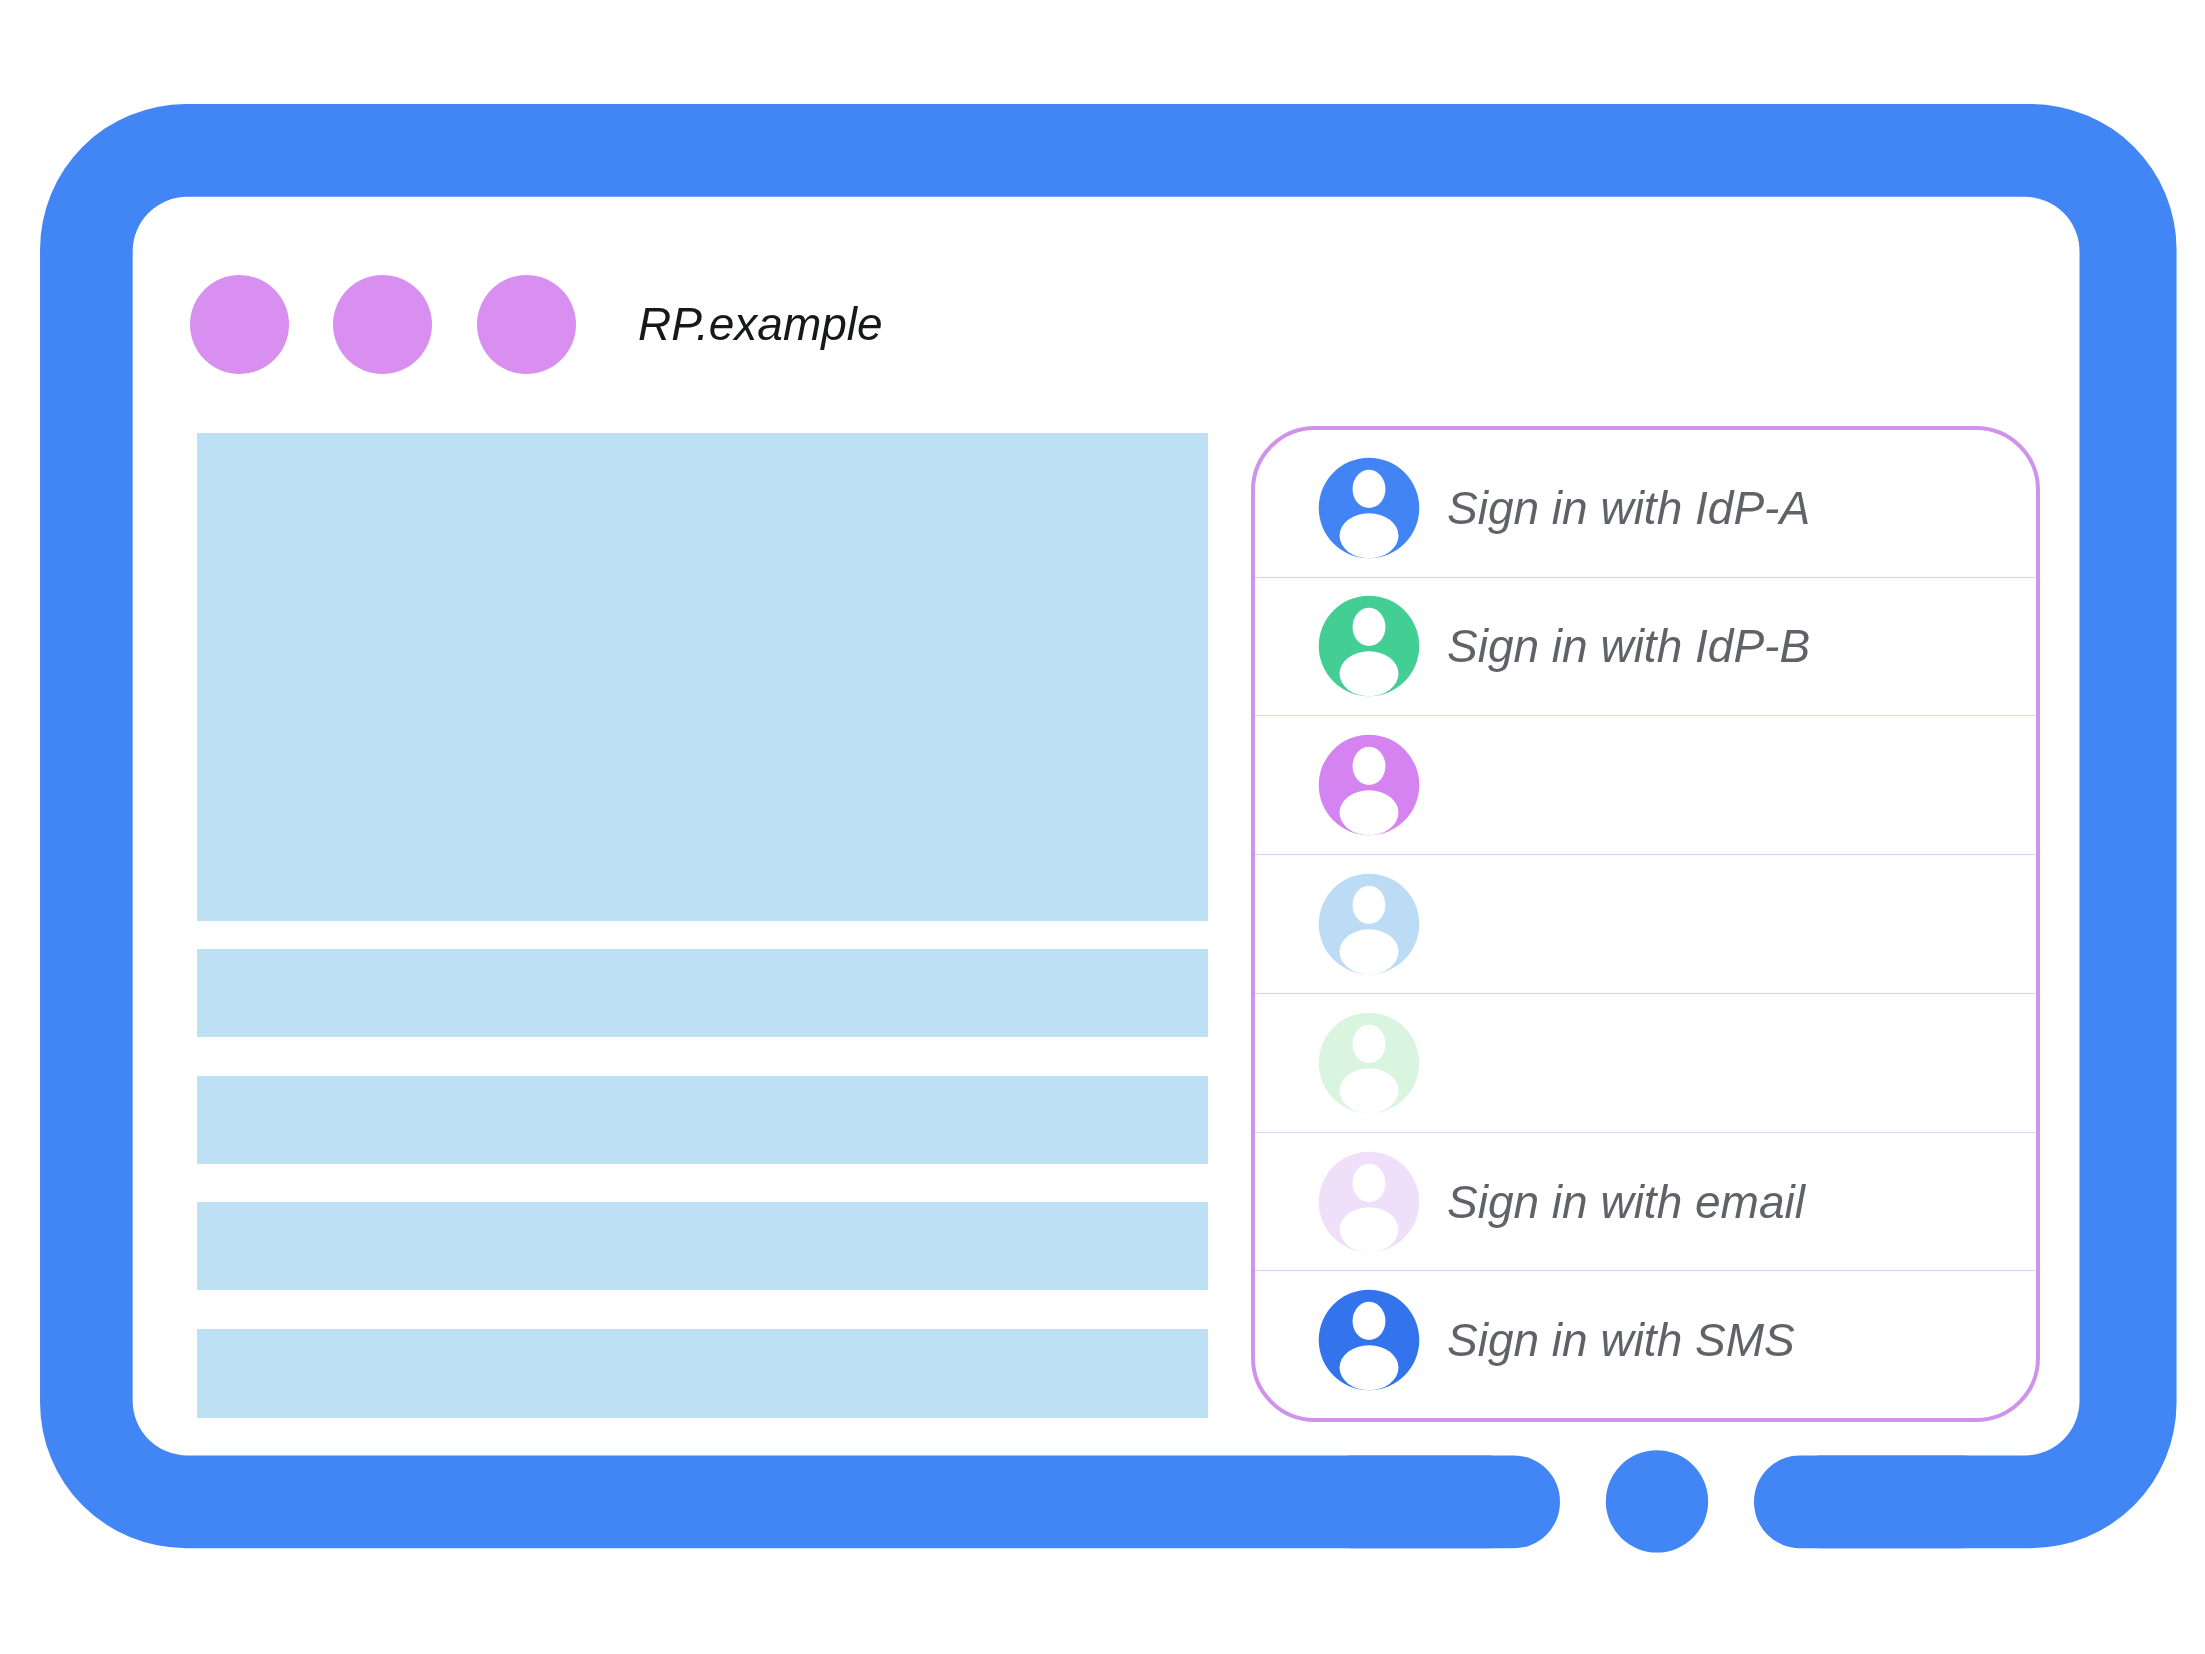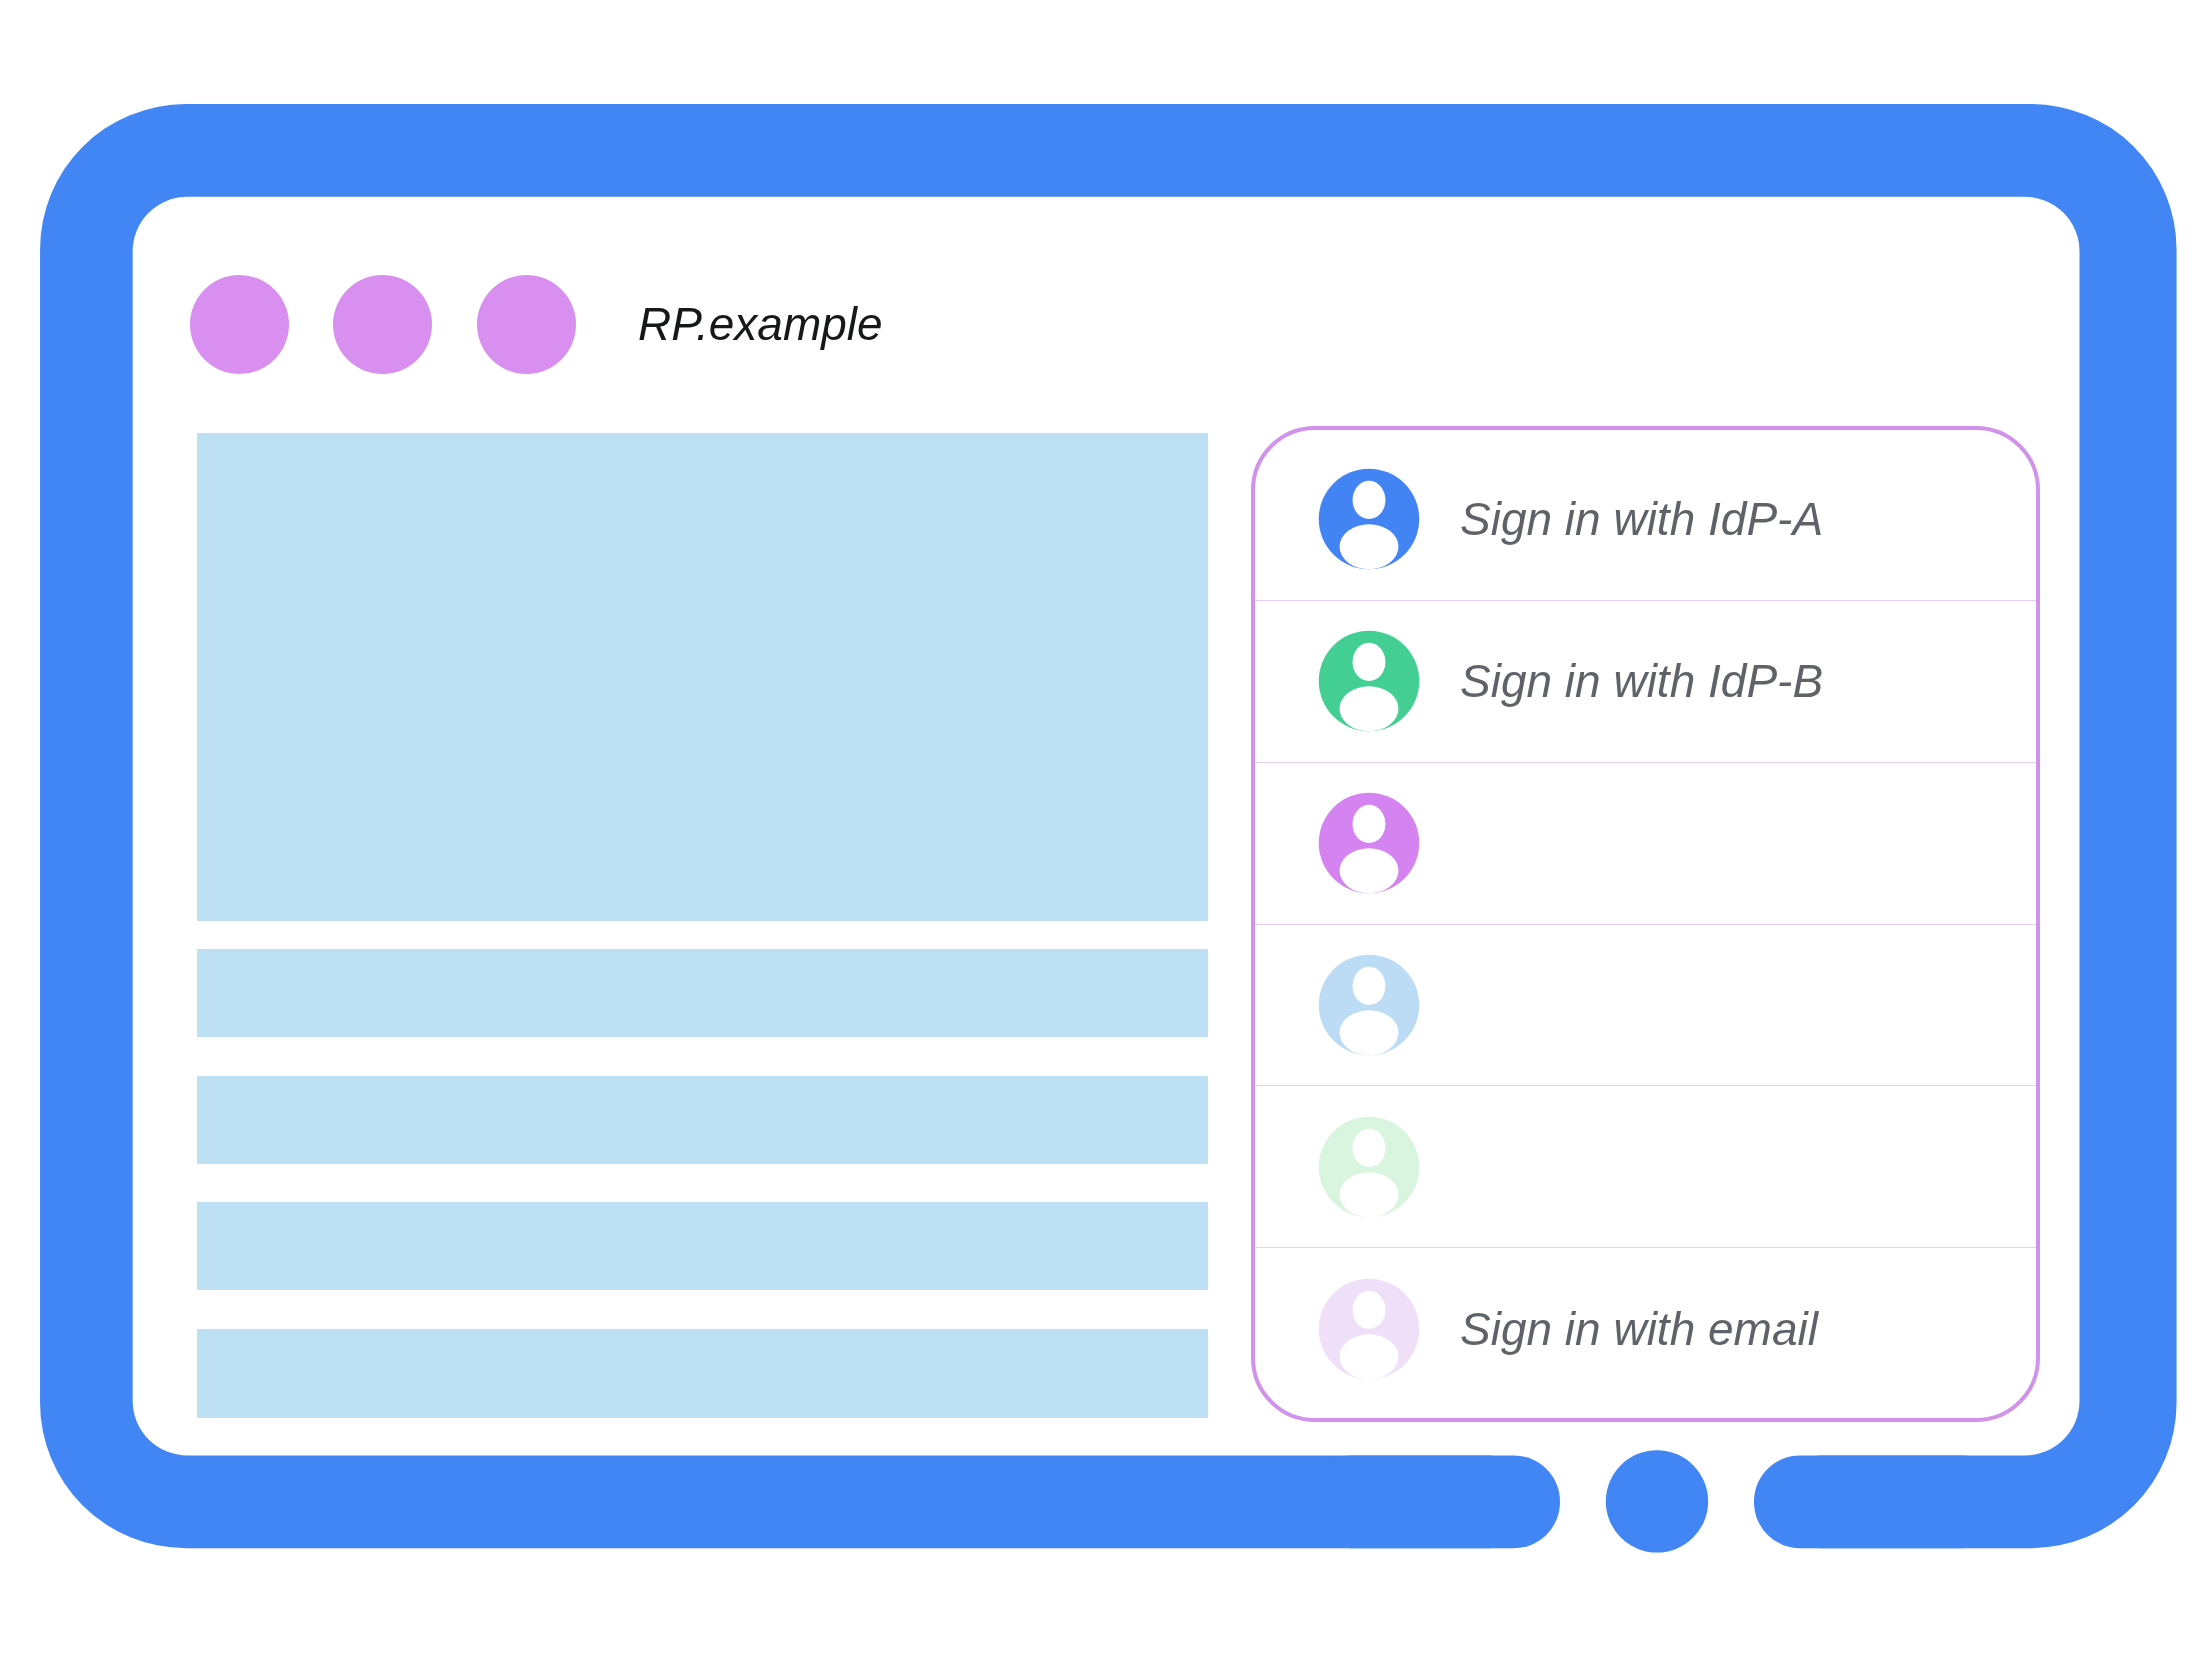--- a/index.html
+++ b/index.html
@@ -59,21 +59,21 @@
   }
   .row{
     flex:1;
     display:flex;align-items:center;
     padding-left:62px;
     cursor:pointer;
   }
   .row:not(:last-child){border-bottom:1.8px solid var(--divider);}
   .avatar{width:104px;height:104px;flex:0 0 104px;}
   .row-label{
-    margin-left:39px;
+    margin-left:26px;
     font-size:46px;font-weight:500;color:var(--row_text);
     white-space:nowrap;
   }
 </style>
 </head>
 <body>
 
 <div id="canvas">
 
   <svg id="frame-svg" viewBox="0 0 2500 1875" aria-hidden="true">
@@ -148,16 +148,24 @@
 
     <div class="row">
       <svg class="avatar" viewBox="0 0 120 120">
         <circle cx="60" cy="60" r="58" fill="#efdff8"></circle>
         <ellipse cx="60" cy="38" rx="19" ry="22" fill="#ffffff"></ellipse>
         <ellipse cx="60" cy="92" rx="34" ry="26" fill="#ffffff"></ellipse>
       </svg>
       <span class="row-label">Sign in with email</span>
     </div>
 
+    <div class="row">
+      <svg class="avatar" viewBox="0 0 120 120">
+        <circle cx="60" cy="60" r="58" fill="#3374ed"></circle>
+        <ellipse cx="60" cy="38" rx="19" ry="22" fill="#ffffff"></ellipse>
+        <ellipse cx="60" cy="92" rx="34" ry="26" fill="#ffffff"></ellipse>
+      </svg>
+      <span class="row-label">Sign in with SMS</span>
+    </div>
 
   </div>
 </div>
 
 
 </body></html>

